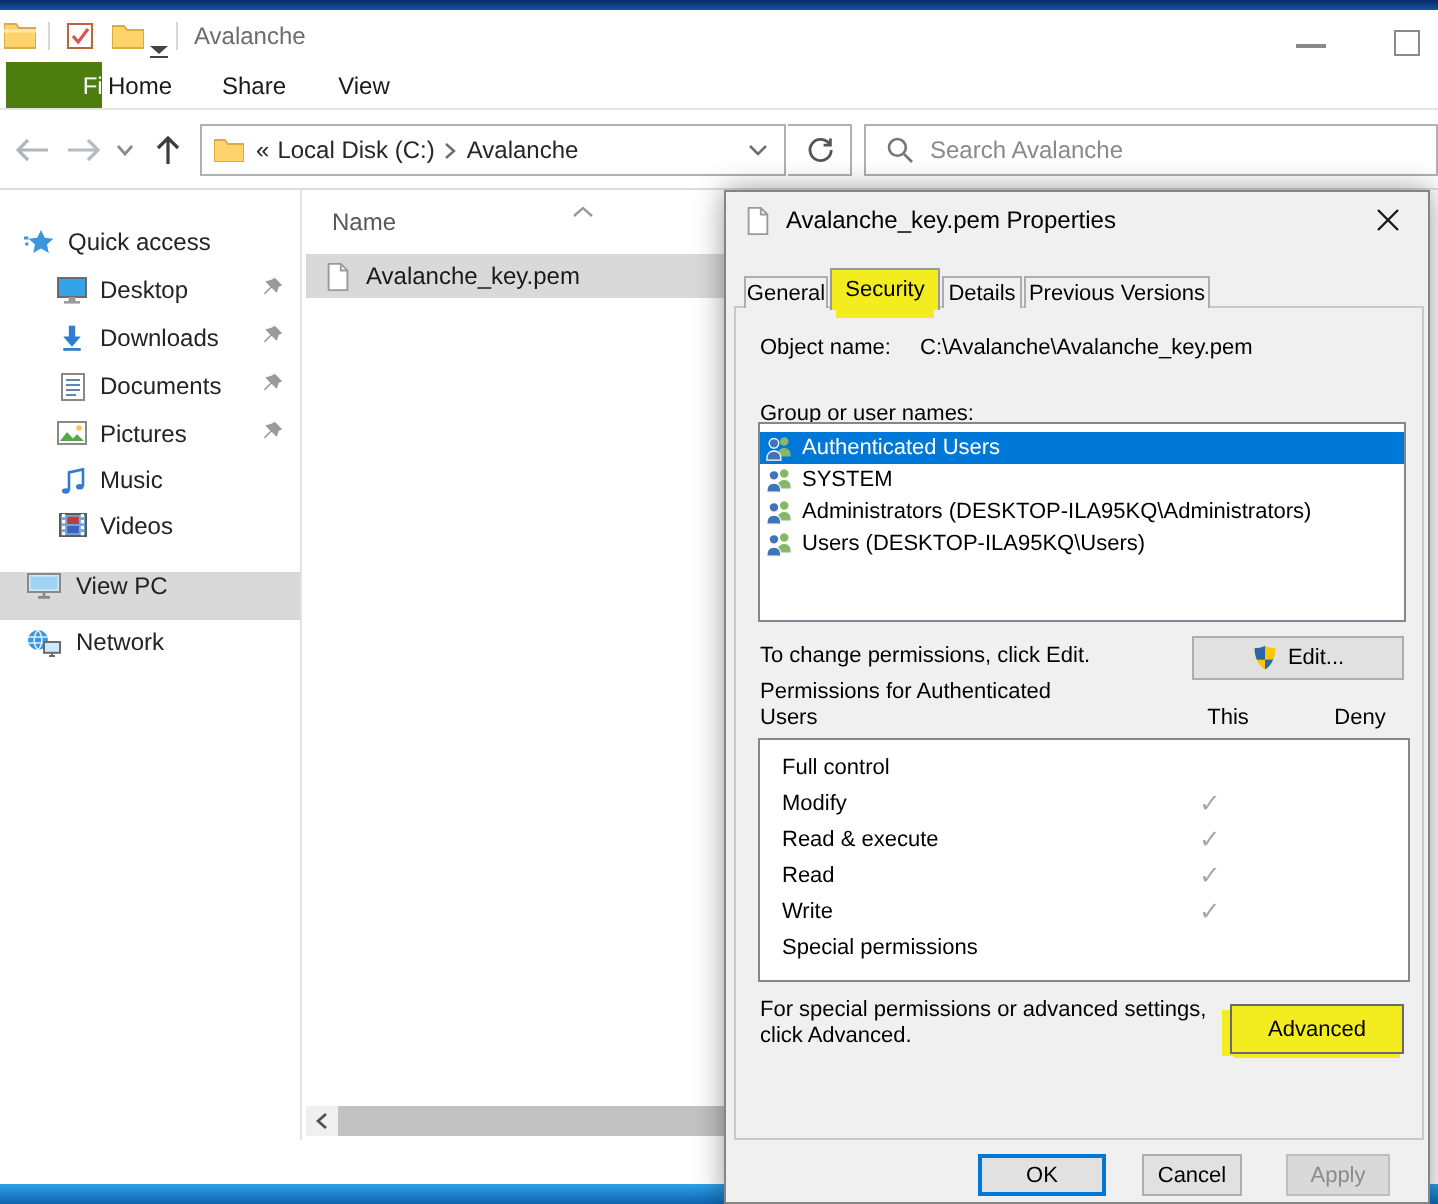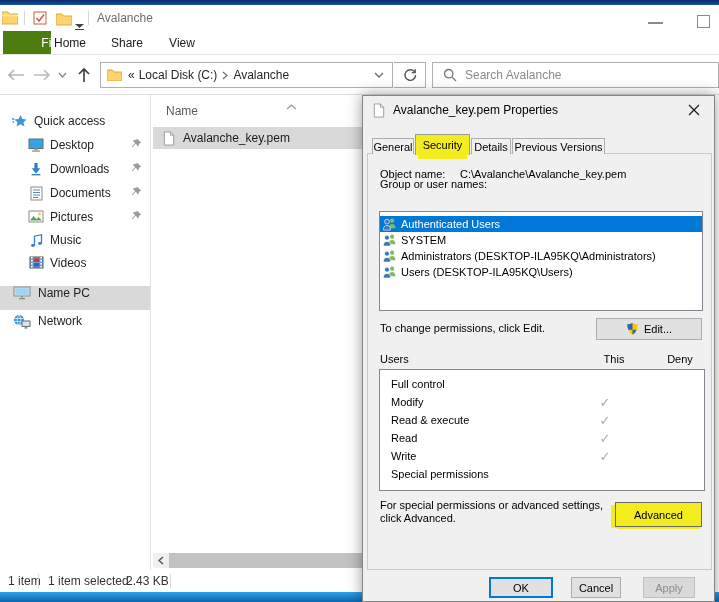--- a/index.html
+++ b/index.html
@@ -273,21 +273,21 @@
       <span>Videos</span>
     </div>
     <div class="abs siderow selected" style="top:191px;padding-left:12px;">
       <span class="ic" style="width:20px;">
         <svg width="18" height="14" viewBox="0 0 18 14">
             <rect x="1" y="1" width="16" height="9" fill="#cfe8fa" stroke="#8a8a8a"></rect>
             <rect x="2.3" y="2.3" width="13.4" height="6.4" fill="#9fd3f2"></rect>
             <path d="M6 12.7h6M9 10v2.7" stroke="#8a8a8a" stroke-width="1.3"></path>
           </svg>
       </span>
-      <span>Name PC</span>
+      <span>View PC</span>
     </div>
     <div class="abs siderow" style="top:219px;padding-left:12px;">
       <span class="ic" style="width:20px;">
         <svg width="18" height="15" viewBox="0 0 18 15">
             <circle cx="6" cy="6" r="5" fill="#3a96dd"></circle>
             <path d="M1.3 4.5h9.4M1.3 7.5h9.4M6 1a7.5 7.5 0 0 0 0 10M6 1a7.5 7.5 0 0 1 0 10" fill="none" stroke="#dff0fb" stroke-width=".8"></path>
             <rect x="9" y="7" width="8" height="5.4" fill="#cfe8fa" stroke="#6b6b6b"></rect>
             <path d="M11.5 14h3M13 12.4V14" stroke="#6b6b6b"></path>
           </svg>
       </span>
@@ -314,27 +314,20 @@
     <div class="hscroll">
       <span class="sbtn">
         <svg width="6" height="9" viewBox="0 0 6 9">
             <path d="M5 1L1 4.5 5 8" fill="none" stroke="#505050" stroke-width="1.4"></path>
           </svg>
       </span>
       <span class="thumb"></span>
     </div>
   </div>
 
-  <div class="abs statusbar">
-    <span style="left:8px;">1 item</span>
-    <span class="sdiv" style="left:38px;"></span>
-    <span style="left:48px;">1 item selected</span>
-    <span style="left:126px;">2.43 KB</span>
-    <span class="sdiv" style="left:170px;"></span>
-  </div>
 
   <div class="abs bottom-strip"></div>
 
   <div class="abs dialog">
     <div class="dlg-titlebar">
       <span class="abs" style="left:10px;top:7px;">
         <svg width="12" height="15" viewBox="0 0 12 16">
             <path d="M1 1h6.5L11 4.5V15H1z" fill="#fff" stroke="#9a9a9a"></path>
             <path d="M7.5 1v3.5H11" fill="none" stroke="#9a9a9a"></path>
           </svg>
@@ -350,21 +343,21 @@
     <div class="dlg-tab" style="left:9px;width:42px;">General</div>
     <div class="dlg-tab active" style="left:52px;width:55px;">Security</div>
     <div class="tab-smear"></div>
     <div class="dlg-tab" style="left:108px;width:40px;">Details</div>
     <div class="dlg-tab" style="left:149px;width:93px;">Previous Versions</div>
 
     <div class="dlg-panel">
       <span class="lbl" style="left:12px;top:14px;">Object name:</span>
       <span class="lbl" style="left:92px;top:14px;">C:\Avalanche\Avalanche_key.pem</span>
 
-      <span class="lbl" style="left:12px;top:24px;">Group or user names:</span>
+      <span class="lbl" style="left:12px;top:47px;">Group or user names:</span>
 
       <div class="listbox" style="left:11px;top:57px;width:324px;height:100px;padding-top:4px;">
         <div class="grow selected">
           <span class="ic">
             <svg width="15" height="14" viewBox="0 0 16 15">
                 <circle cx="10.8" cy="4" r="2.3" fill="#86b867"></circle>
                 <path d="M7.3 11c0-2.2 1.6-3.5 3.5-3.5s3.4 1.3 3.4 3.5v1H7.3z" fill="#86b867"></path>
                 <circle cx="5.3" cy="5" r="2.6" fill="#3f74b8" stroke="#fff" stroke-width=".7"></circle>
                 <path d="M1.5 13c0-2.5 1.7-3.9 3.8-3.9S9 10.5 9 13v1H1.5z" fill="#3f74b8" stroke="#fff" stroke-width=".7"></path>
               </svg>
@@ -411,20 +404,21 @@
         <span style="display:inline-flex;margin-right:5px;">
           <svg width="13" height="14" viewBox="0 0 16 17">
               <path d="M8 1c2.1 1.1 4.4 1.5 6.4 1.5 0 6.3-2.5 10.6-6.4 13-3.9-2.4-6.4-6.7-6.4-13C3.6 2.5 5.9 2.1 8 1z" fill="#f7c700"></path>
               <path d="M8 1C5.9 2.1 3.6 2.5 1.6 2.5c0 2.6.5 5 1.4 7L8 9.5z" fill="#2e63ae"></path>
               <path d="M8 9.5l5-0.1c-1 2.7-2.7 4.8-5 6.1z" fill="#2e63ae"></path>
             </svg>
         </span>
         <span>Edit...</span>
       </div>
 
+      <span class="lbl" style="left:12px;top:186px;">Permissions for Authenticated</span>
       <span class="lbl" style="left:12px;top:199px;">Users</span>
       <span class="lbl" style="left:216px;top:199px;width:60px;text-align:center;">This</span>
       <span class="lbl" style="left:282px;top:199px;width:60px;text-align:center;">Deny</span>
 
       <div class="listbox" style="left:11px;top:215px;width:326px;height:122px;padding-top:5px;">
         <div class="prow">
           <span class="plabel">Full control</span>
           <span class="pcheck"></span>
         </div>
         <div class="prow">

